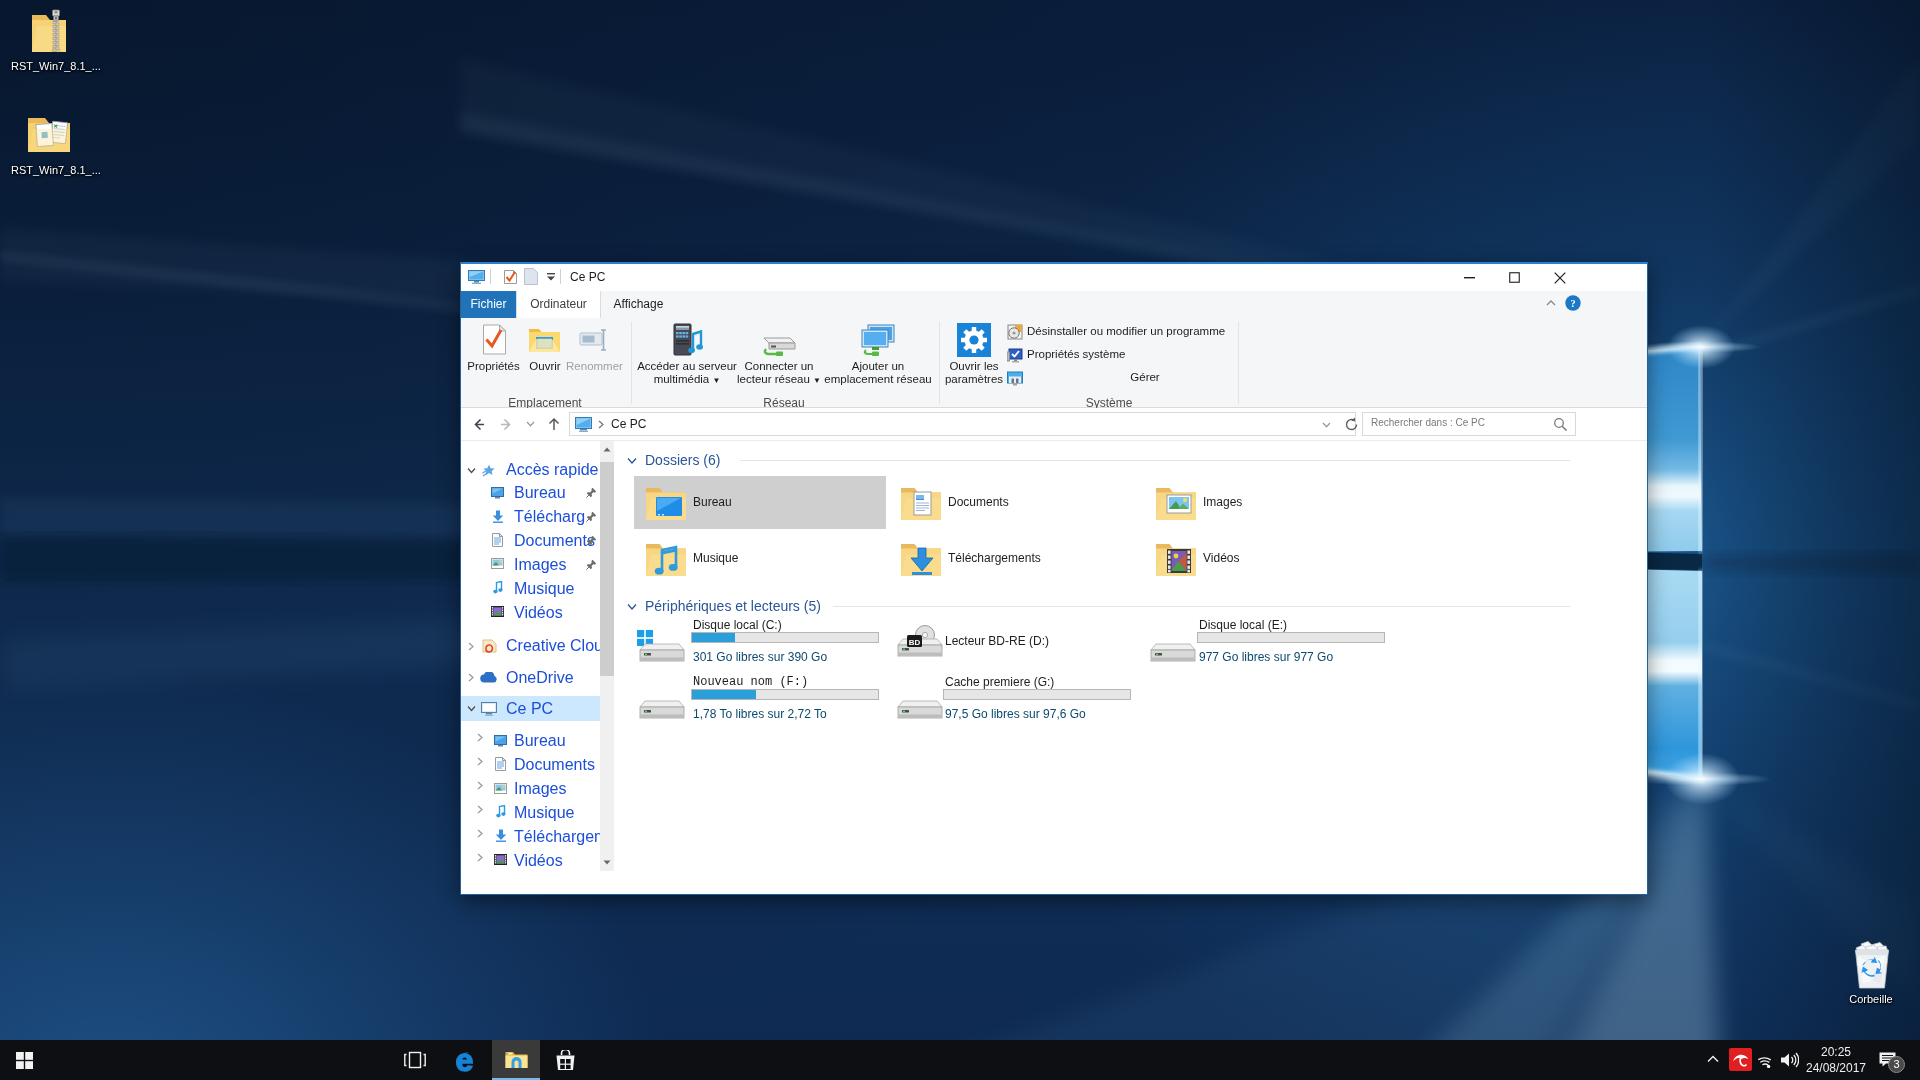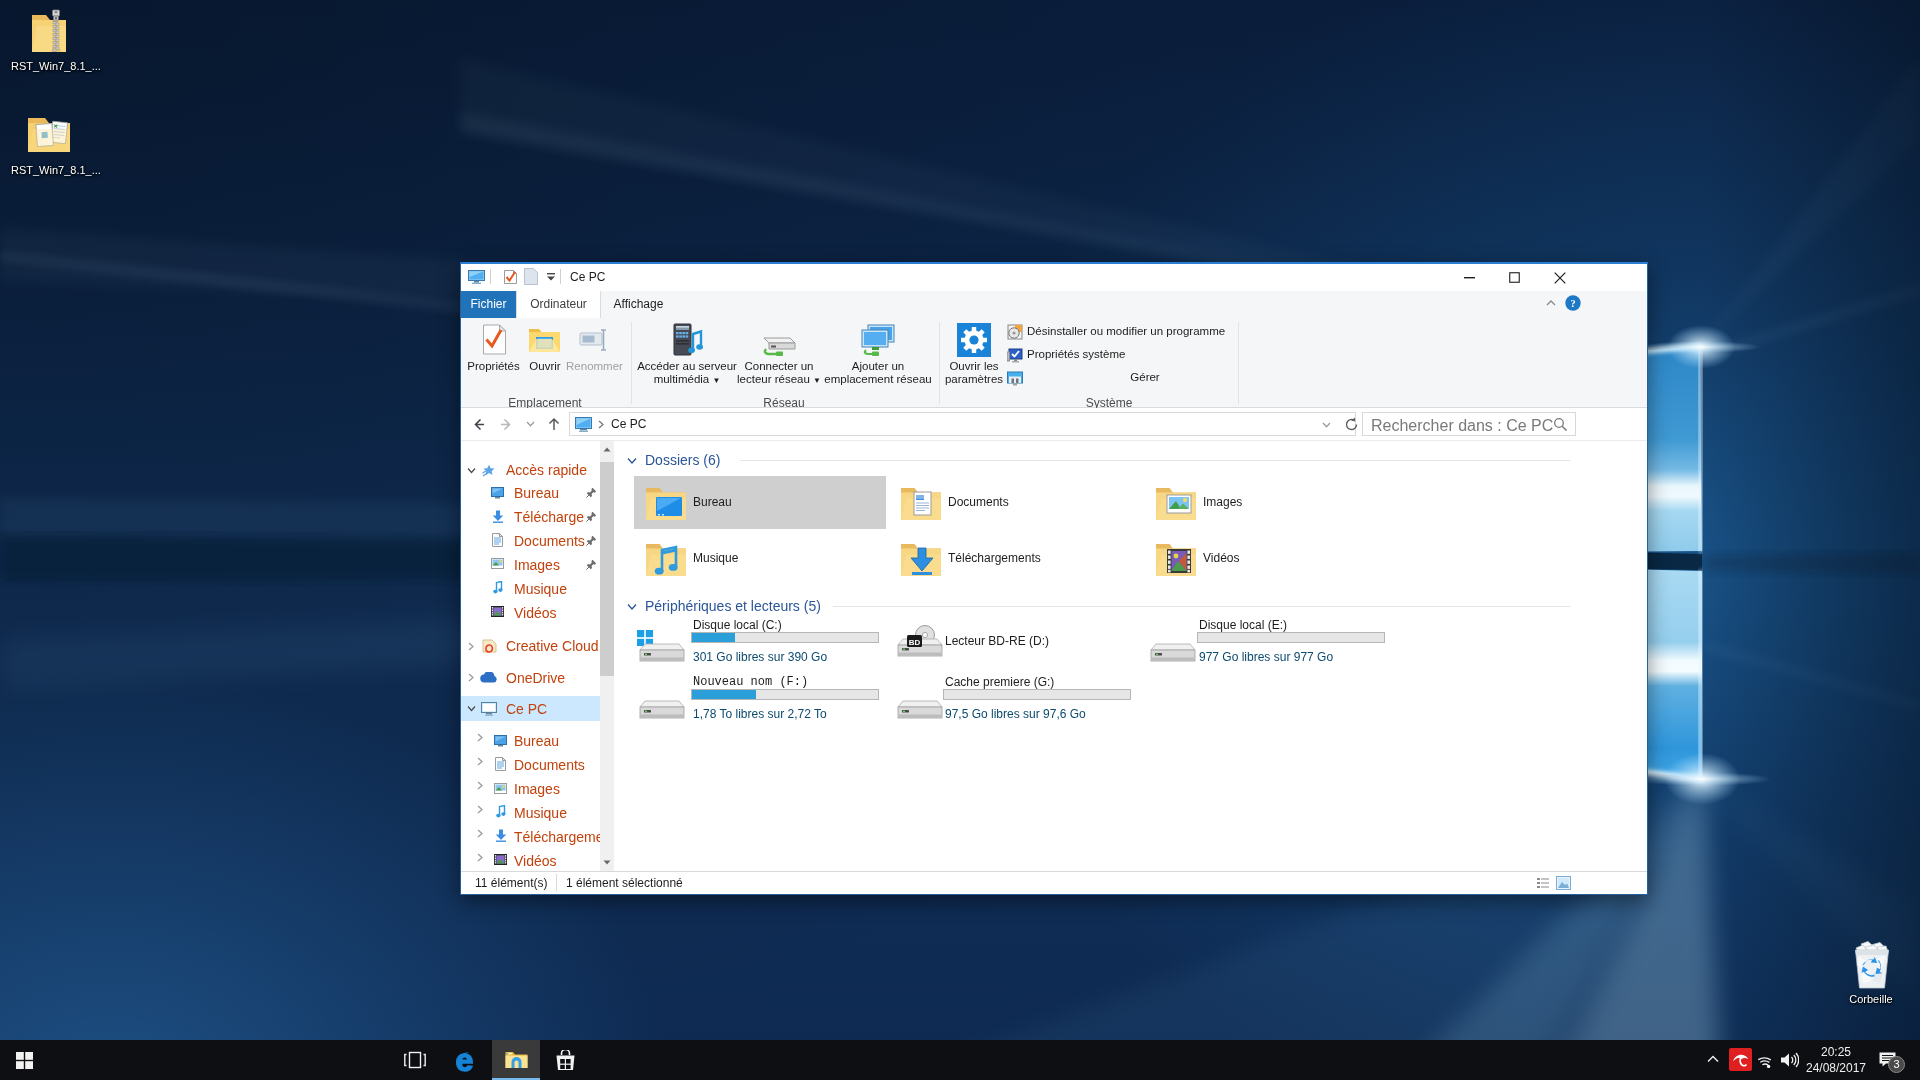--- a/index.html
+++ b/index.html
@@ -18,21 +18,21 @@
 .tab { position:absolute; top:0; height:27px; line-height:27px; text-align:center; }
 #ribbon { position:relative; height:90px; background:#f5f6f7; border-bottom:1px solid #dadbdc; }
 .grplbl { position:absolute; top:78px; font-size:12px; color:#4c4c4c; width:200px; text-align:center; }
 .gsep { position:absolute; top:4px; height:82px; width:1px; background:#e2e3e4; }
 .riblbl { position:absolute; font-size:11.5px; line-height:13px; color:#1d1d1d; text-align:center; }
 #navbar { position:relative; height:33px; background:#fff; border-bottom:1px solid #ebebeb; }
 .navbox { position:absolute; top:4px; height:24px; border:1px solid #d9d9d9; background:#fff; }
 #mainarea { position:relative; height:430px; background:#fff; }
 #statusbar { position:relative; height:22px; border-top:1px solid #d9d9d9; background:#fff; font-size:12px; color:#1d1d1d; }
 
-.sitem { position:absolute; height:24px; line-height:24px; font-size:14px; color:#c2410c; white-space:nowrap; }
+.sitem { position:absolute; height:24px; line-height:24px; font-size:16px; color:#1d4ed8; white-space:nowrap; }
 
 .sechead { position:absolute; color:#2a5699; font-size:14px; }
 .tlabel { font-size:12px; color:#1d1d1d; }
 .bar { position:absolute; height:11px; border:1px solid #b6b6b6; background:#e6e6e6; }
 .bar .fill { height:100%; background:#2b9fd9; }
 .gray { color:#0c4a6e; }
 
 #taskbar { position:absolute; left:0; top:1040px; width:1920px; height:40px; background:#0d0f12; }
 #searchbox { position:absolute; left:48px; top:0; width:345px; height:40px; background:#3e3d3d; }
 #tray { position:absolute; left:0; top:0; width:1601px; height:40px; color:#fff; }
@@ -329,21 +329,21 @@
       <div class="abs" style="left:41px;top:4px;font-size:12px;">Ce PC</div>
       <svg class="abs" style="left:752px;top:9px" width="9" height="6" viewBox="0 0 9 6">
           <path d="M1 1 L4.5 4.7 L8 1" stroke="#9a9a9a" stroke-width="1.3" fill="none"></path>
         </svg>
       <svg class="abs" style="left:774px;top:4px" width="15" height="15" viewBox="0 0 15 15">
         <path d="M12.5 7.5 a5 5 0 1 1 -1.8 -3.8" stroke="#5a5a5a" stroke-width="1.4" fill="none"></path>
         <path d="M11 0.5 L11.2 4.5 L7.5 3.4 Z" fill="#5a5a5a"></path>
       </svg>
     </div>
     <div class="navbox" style="left:901px;width:214px;color:#7a7a7a;">
-      <div class="abs" style="left:8px;top:4px;font-size:16px;">Rechercher dans&nbsp;: Ce PC</div>
+      <div class="abs" style="left:8px;top:4px;font-size:10px;">Rechercher dans&nbsp;: Ce PC</div>
       <svg class="abs" style="left:190px;top:4px" width="15" height="15" viewBox="0 0 15 15">
         <circle cx="6" cy="6" r="4.3" stroke="#7a7a7a" stroke-width="1.3" fill="none"></circle>
         <path d="M9.2 9.2 L13.5 13.5" stroke="#7a7a7a" stroke-width="1.6"></path>
       </svg>
     </div>
   </div>
   <div id="mainarea">
 
     <div id="sidebar" class="abs" style="left:0;top:0;width:153px;height:430px;overflow:hidden;">
       <svg class="abs" style="left:6px;top:25px" width="9" height="9" viewBox="0 0 9 9">
@@ -675,40 +675,20 @@
           <rect x="3.6" y="27.5" width="42.8" height="3" fill="#bcbcbc"></rect>
           <rect x="7" y="23" width="7" height="2.6" rx="0.6" fill="#4a4a4a"></rect>
           <rect x="8" y="23.6" width="2" height="1.4" fill="#55e04a"></rect>
         </svg>
       <div class="tlabel abs" style="left:331px;top:234px;">Cache premiere (G:)</div>
       <div class="bar" style="left:329px;top:248px;width:188px;">
           <div class="fill" style="width:0px"></div>
         </div>
       <div class="tlabel abs gray" style="left:331px;top:266px;">97,5 Go libres sur 97,6 Go</div>
     </div>
-  </div>
-  <div id="statusbar">
-    <div class="abs" style="left:14px;top:4px;">11 élément(s)</div>
-    <div class="abs" style="left:95px;top:2px;width:1px;height:17px;background:#d9d9d9"></div>
-    <div class="abs" style="left:105px;top:4px;">1 élément sélectionné</div>
-    <svg class="abs" style="left:1076px;top:5px" width="12" height="12" viewBox="0 0 12 12">
-      <g fill="#8a8a8a">
-          <rect x="0" y="1" width="3" height="2"></rect>
-          <rect x="4" y="1.5" width="8" height="1"></rect>
-          <rect x="0" y="5" width="3" height="2"></rect>
-          <rect x="4" y="5.5" width="8" height="1"></rect>
-          <rect x="0" y="9" width="3" height="2"></rect>
-          <rect x="4" y="9.5" width="8" height="1"></rect>
-        </g>
-    </svg>
-    <svg class="abs" style="left:1095px;top:4px" width="15" height="14" viewBox="0 0 15 14">
-      <rect x="0.5" y="0.5" width="14" height="13" fill="#e8f4fd" stroke="#7aaed6"></rect>
-      <rect x="2" y="2" width="11" height="10" fill="#cfe8fa"></rect>
-      <path d="M2 12 L6 6 L9 9 L11 7.5 L13 12 Z" fill="#7aaed6"></path>
-    </svg>
   </div>
 </div>
 
 <div id="taskbar">
   <svg class="abs" style="left:16px;top:12px" width="17" height="17" viewBox="0 0 17 17">
     <g fill="#f2f2f2">
         <rect x="0" y="0" width="7.8" height="7.8"></rect>
         <rect x="9.2" y="0" width="7.8" height="7.8"></rect>
         <rect x="0" y="9.2" width="7.8" height="7.8"></rect>
         <rect x="9.2" y="9.2" width="7.8" height="7.8"></rect>

